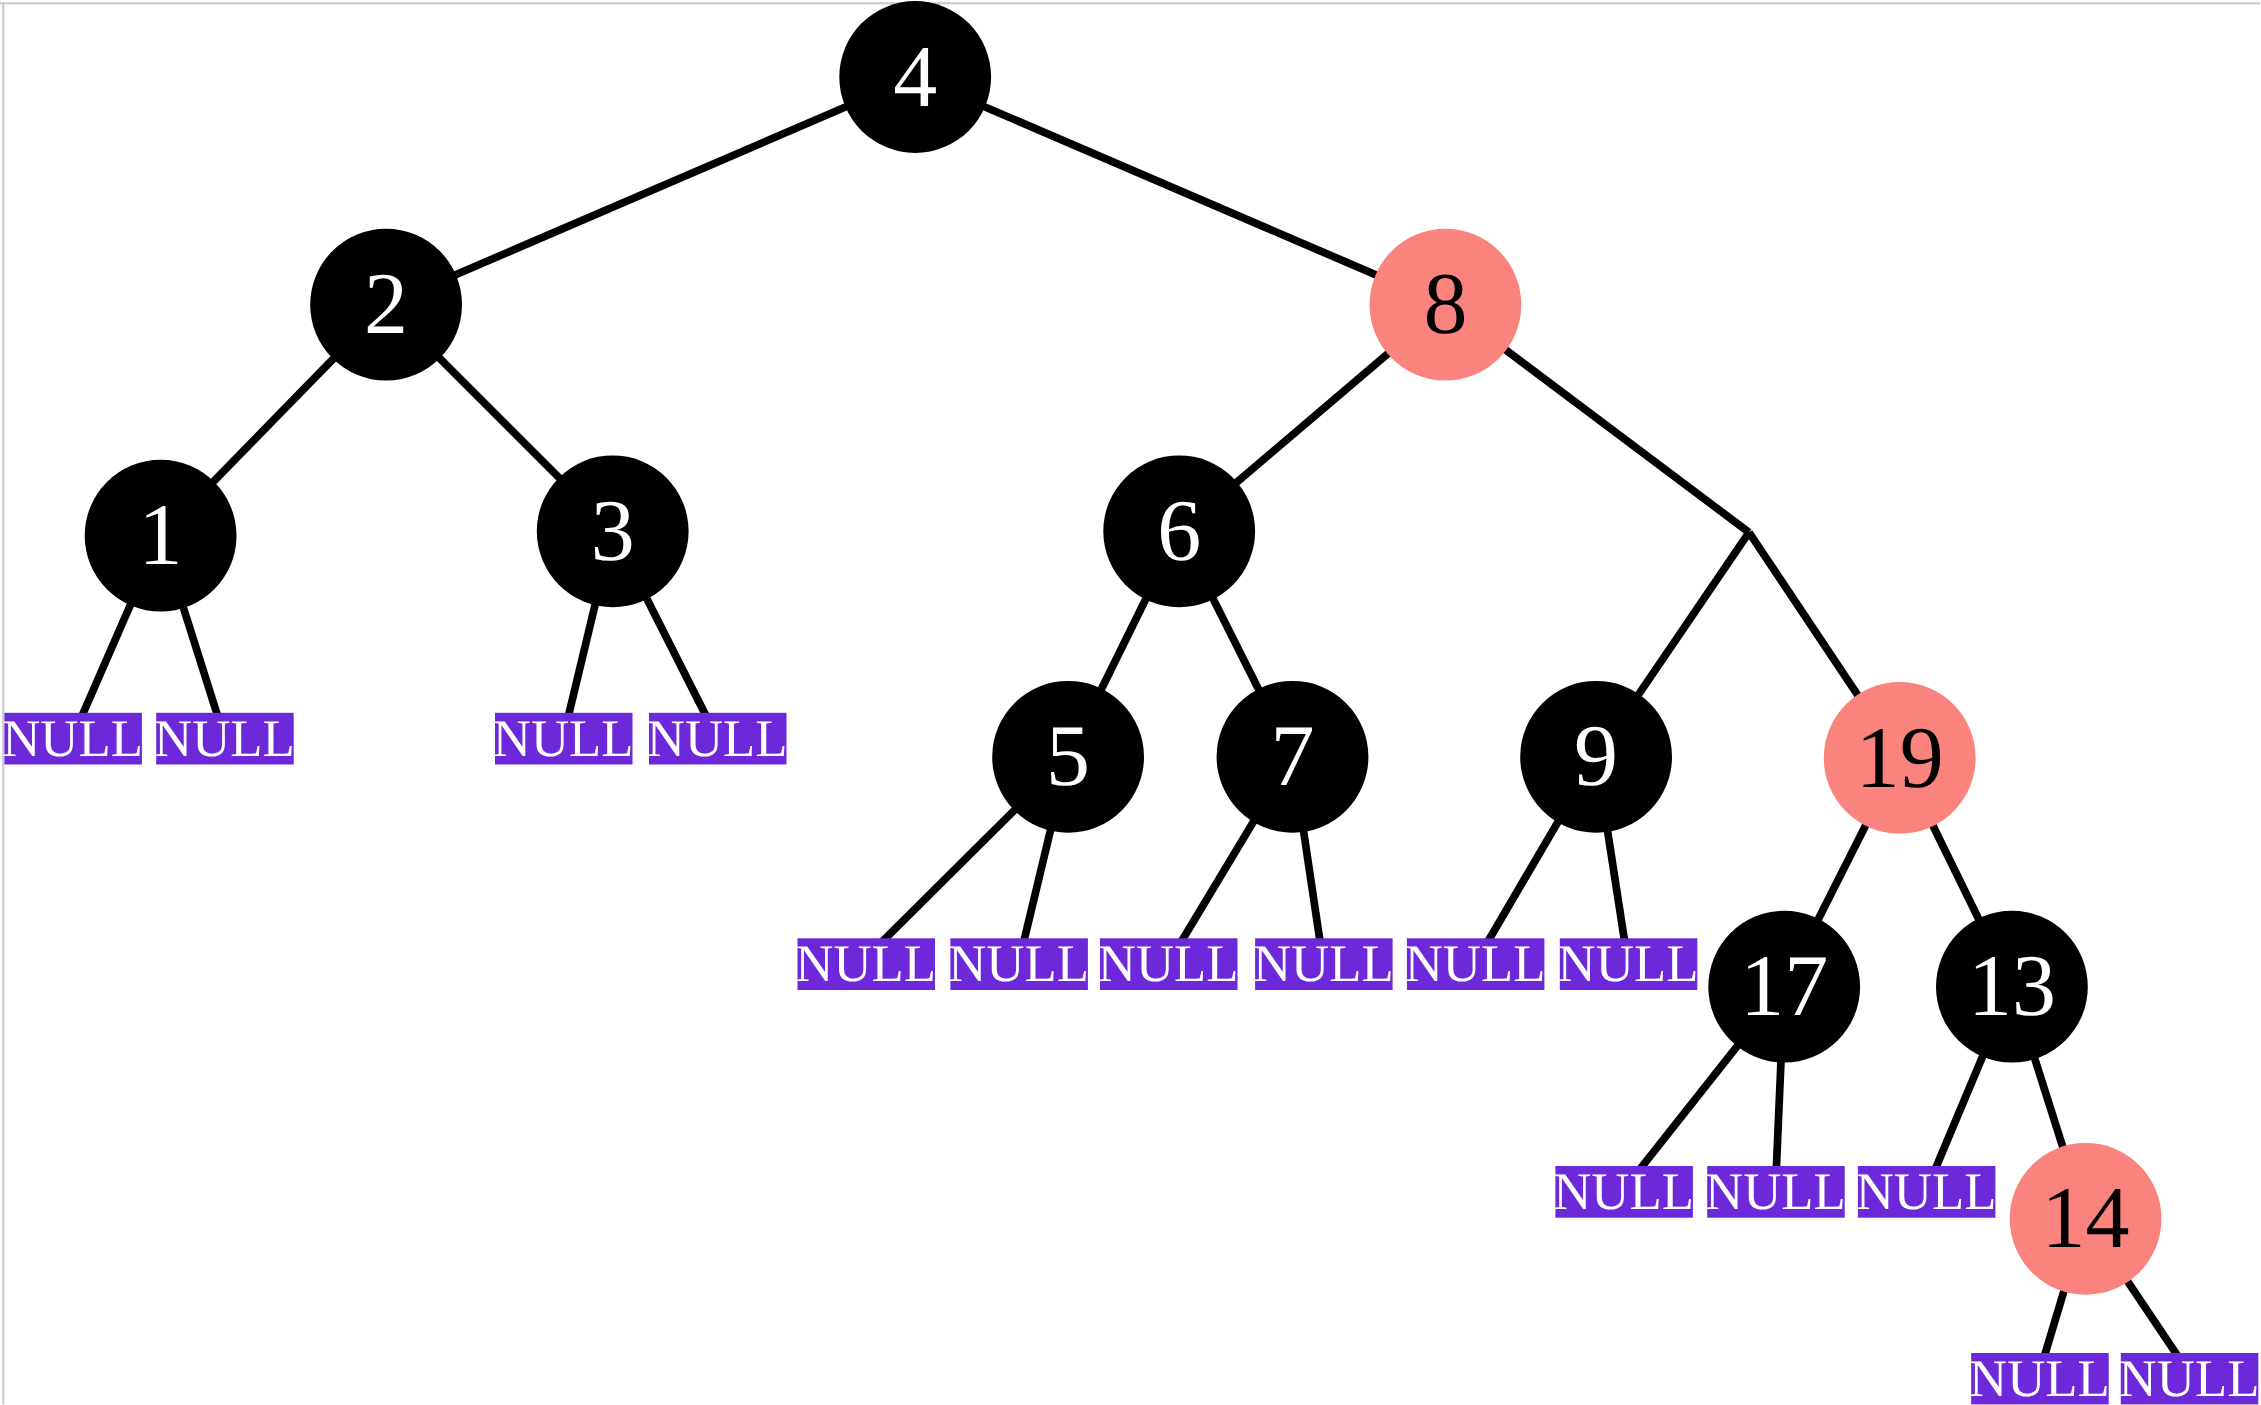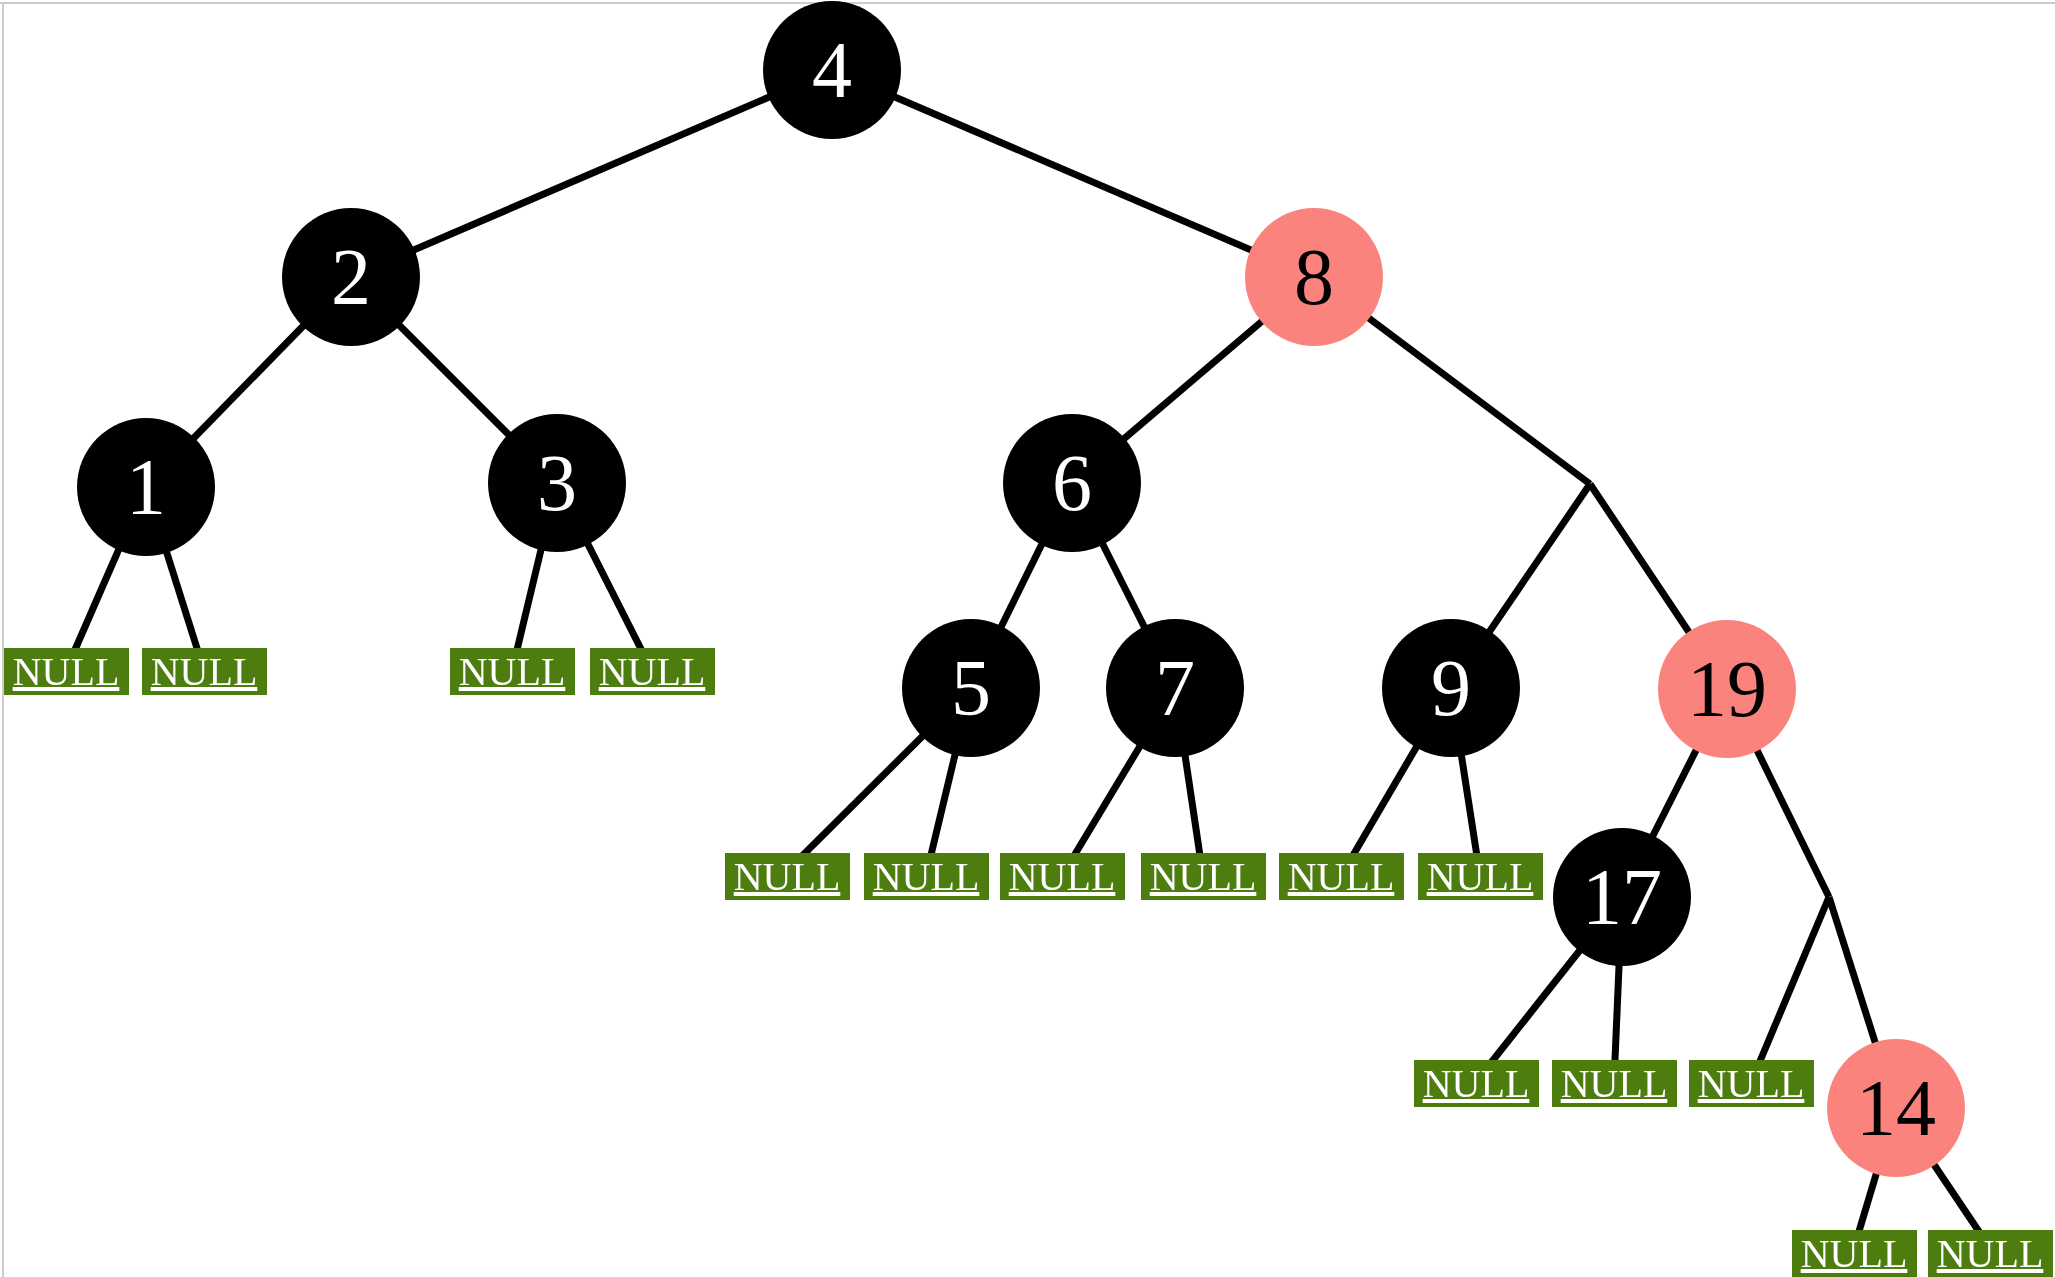--- a/index.html
+++ b/index.html
@@ -26,26 +26,25 @@
     border-radius: 50%;
     display: flex; align-items: center; justify-content: center;
     font-size: 80px;
     user-select: none;
   }
   .node.black { background: #000000; color: #ffffff; }
   .node.red   { background: #FB837E; color: #000000; }
   .null-box {
     position: absolute;
     width: 125px; height: 47px;
-    background: #4d7c0f; color: #ffffff;
+    background: #6d28d9; color: #ffffff;
     display: flex; align-items: center; justify-content: center;
-    font-size: 40px; line-height: 1;
+    font-size: 48px; line-height: 1;
     white-space: nowrap;
     user-select: none;
-    text-decoration: underline;
   }
 </style>
 </head>
 <body>
 
 <div id="canvas">
   <svg id="edges" width="2055" height="1277" viewBox="0 0 2055 1277">
       <line x1="832" y1="70" x2="351" y2="277" stroke="#000000" stroke-width="7"></line>
       <line x1="832" y1="70" x2="1314" y2="277" stroke="#000000" stroke-width="7"></line>
       <line x1="351" y1="277" x2="146" y2="487" stroke="#000000" stroke-width="7"></line>
@@ -82,20 +81,21 @@
     <div class="node black" style="left: 282px; top: 208px;">2</div>
     <div class="node red" style="left: 1245px; top: 208px;">8</div>
     <div class="node black" style="left: 77px; top: 418px;">1</div>
     <div class="node black" style="left: 488px; top: 414px;">3</div>
     <div class="node black" style="left: 1003px; top: 414px;">6</div>
     <div class="node black" style="left: 902px; top: 619px;">5</div>
     <div class="node black" style="left: 1106px; top: 619px;">7</div>
     <div class="node black" style="left: 1382px; top: 619px;">9</div>
     <div class="node red" style="left: 1658px; top: 620px;">19</div>
     <div class="node black" style="left: 1553px; top: 828px;">17</div>
+    <div class="node black" style="left: 1760px; top: 828px;">13</div>
     <div class="node red" style="left: 1827px; top: 1039px;">14</div>
     <div class="null-box" style="left: 3.5px; top: 648px;">NULL</div>
     <div class="null-box" style="left: 141.5px; top: 648px;">NULL</div>
     <div class="null-box" style="left: 449.5px; top: 648px;">NULL</div>
     <div class="null-box" style="left: 589.5px; top: 648px;">NULL</div>
     <div class="null-box" style="left: 724.5px; top: 853px;">NULL</div>
     <div class="null-box" style="left: 863.5px; top: 853px;">NULL</div>
     <div class="null-box" style="left: 999.5px; top: 853px;">NULL</div>
     <div class="null-box" style="left: 1140.5px; top: 853px;">NULL</div>
     <div class="null-box" style="left: 1278.5px; top: 853px;">NULL</div>

